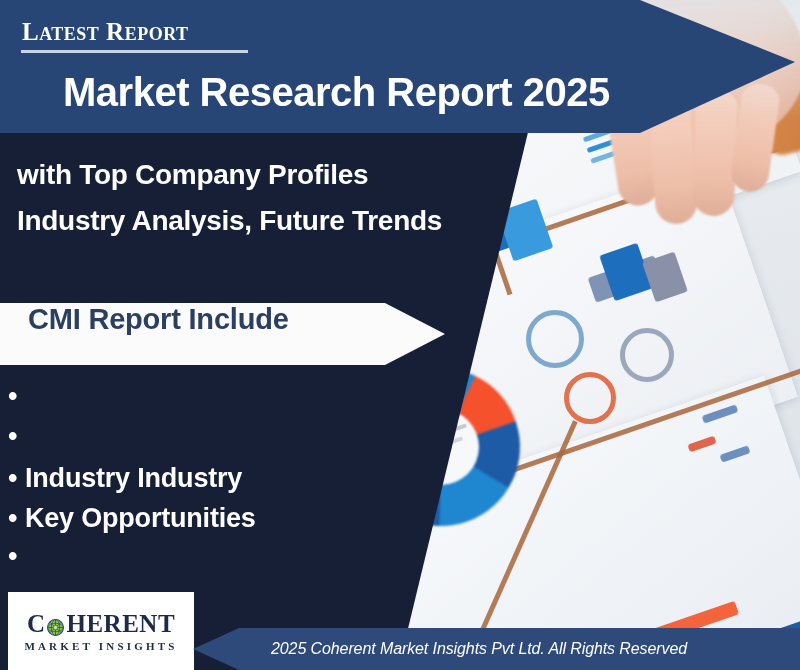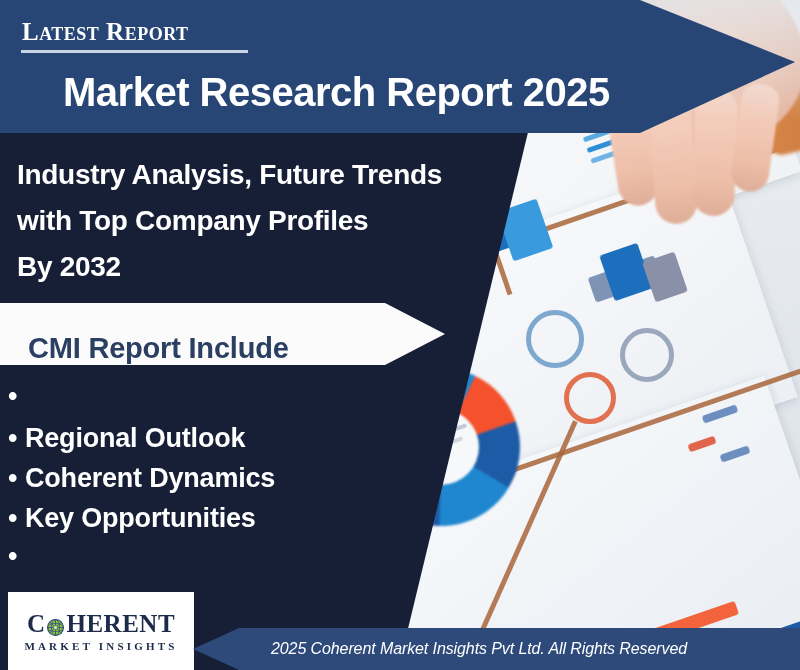--- a/index.html
+++ b/index.html
@@ -199,21 +199,21 @@
 
   
   .ribbon {
     position: absolute;
     left: 0; top: 303px;
     width: 445px;
     height: 62px;
     background: #fbfbfc;
     clip-path: polygon(0 0, 385px 0, 445px 31px, 385px 62px, 0 62px);
     display: flex;
-    align-items: flex-end;
+    align-items: flex-start;
   }
   .ribbon-label {
     margin-left: 28px;
     color: #2b3f63;
     font-size: 29px;
     font-weight: bold;
     letter-spacing: -0.2px;
   }
 
   
@@ -370,40 +370,38 @@
   </div>
 
   <div class="dark-panel"></div>
 
   <div class="header-band"></div>
   <div class="kicker">Latest Report</div>
   <div class="kicker-rule"></div>
   <div class="main-title">Market Research Report 2025</div>
 
   <div class="subtitle">
+    <div>with Top Company Profiles</div>
     <div>Industry Analysis, Future Trends</div>
-    <div>with Top Company Profiles</div>
-    <div>By  2032</div>
   </div>
 
   <div class="ribbon">
     <span class="ribbon-label">CMI Report Include</span>
   </div>
 
   <div class="bullets">
     <div class="bullet-row">
       <span class="bullet-dot">•</span>
     </div>
     <div class="bullet-row">
       <span class="bullet-dot">•</span>
-      <span>Regional Outlook</span>
     </div>
     <div class="bullet-row">
       <span class="bullet-dot">•</span>
-      <span>Coherent Dynamics</span>
+      <span>Industry Industry</span>
     </div>
     <div class="bullet-row">
       <span class="bullet-dot">•</span>
       <span>Key Opportunities</span>
     </div>
     <div class="bullet-row">
       <span class="bullet-dot">•</span>
     </div>
   </div>
 

